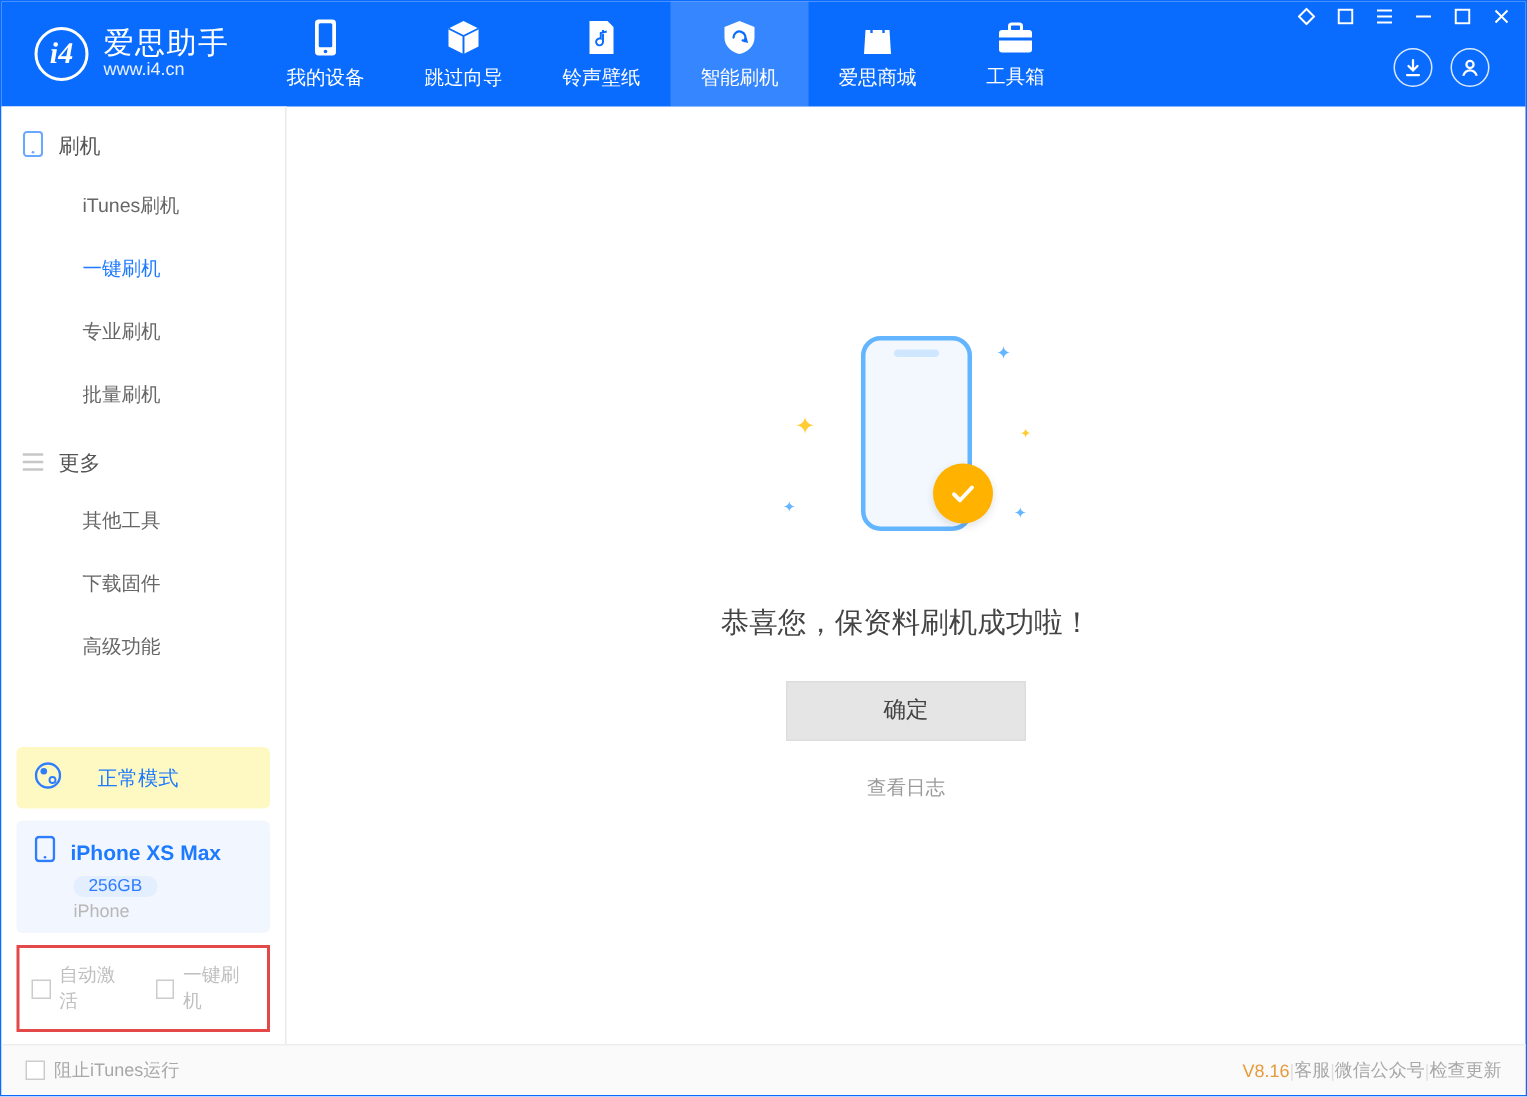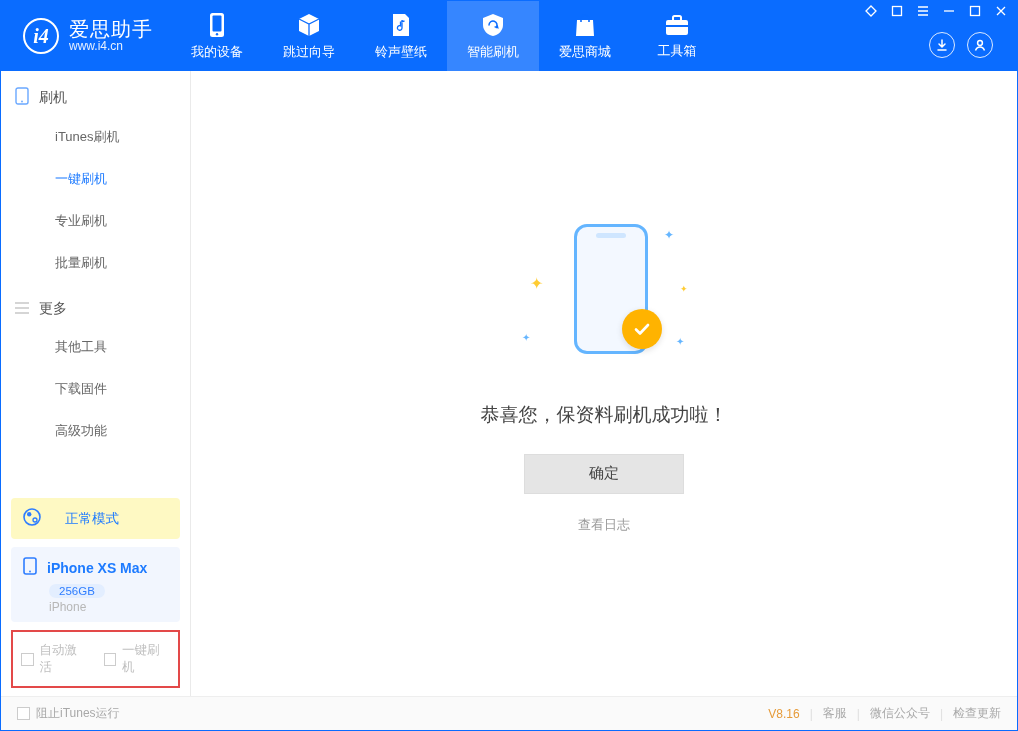--- a/index.html
+++ b/index.html
@@ -123,21 +123,21 @@
     display:flex; align-items:center; justify-content:center; cursor:pointer;
   }
   .log-link { margin-top:22px; color:#9a9a9a; font-size:13px; cursor:pointer; }
 
   
   .statusbar {
     height:34px; border-top:1px solid #eee; background:#fafafa;
     display:flex; align-items:center; padding:0 16px; font-size:12px; color:#a8a8a8;
   }
   .statusbar .left { display:flex; align-items:center; gap:8px; }
-  .statusbar .right { margin-left:auto; display:flex; align-items:center; gap:10px; }
+  .statusbar .right { margin-left:auto; display:flex; align-items:center; }
   .statusbar .divider { color:#e0e0e0; }
   .statusbar .ver { color:#e69b3a; }
   .statusbar .link { cursor:pointer; }
 </style>
 </head>
 <body>
 
 <div class="window">
 
   <div class="window-controls">

